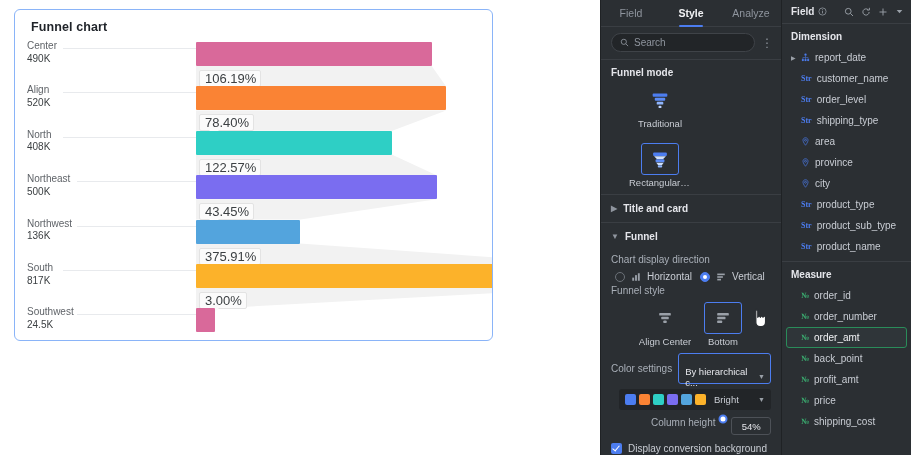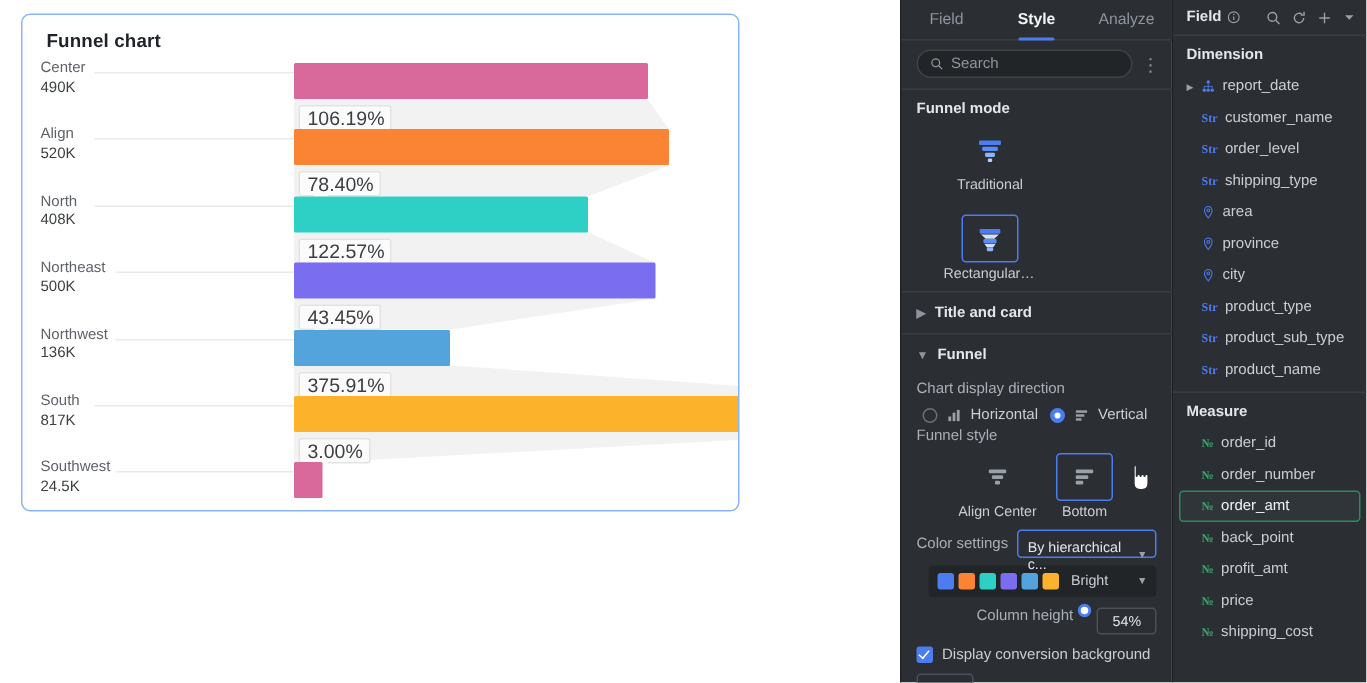--- a/index.html
+++ b/index.html
@@ -150,21 +150,21 @@
     cursor: pointer;
   }
   .radio.on { border-color: #4c7df0; background: #4c7df0; }
   .radio.on::after {
     content: ""; position: absolute; left: 50%; top: 50%;
     transform: translate(-50%,-50%);
     width: 4px; height: 4px; border-radius: 50%; background: #fff;
   }
   .dd {
     background: #2b2f33; border: 1px solid #4d5157; border-radius: 3px;
-    height: 19px; display: flex; align-items: center; justify-content: space-between;
+    height: 31px; display: flex; align-items: center; justify-content: space-between;
     padding: 16px 5px 0 6px; font-size: 9.5px; color: #e5e6eb; cursor: pointer;
   }
   .dd.focus { border-color: #4c7df0; }
   .caret { font-size: 7px; color: #9aa0a8; }
   .palette {
     background: #222528; border-radius: 3px; height: 21px;
     display: flex; align-items: center; gap: 3px; padding: 0 6px;
     margin: 5px 10px 0 18px;
   }
   .sw { width: 11px; height: 11px; border-radius: 2px; flex: none; }

